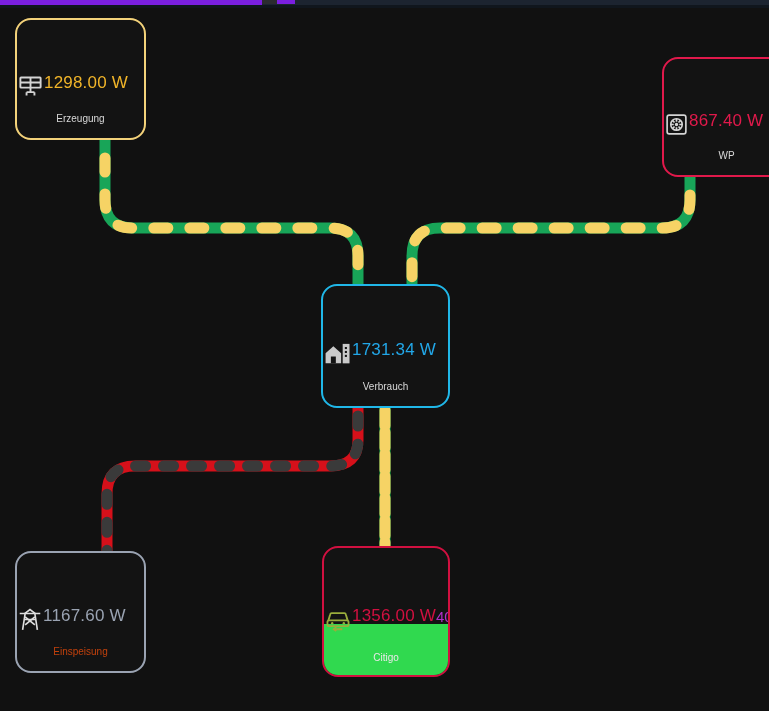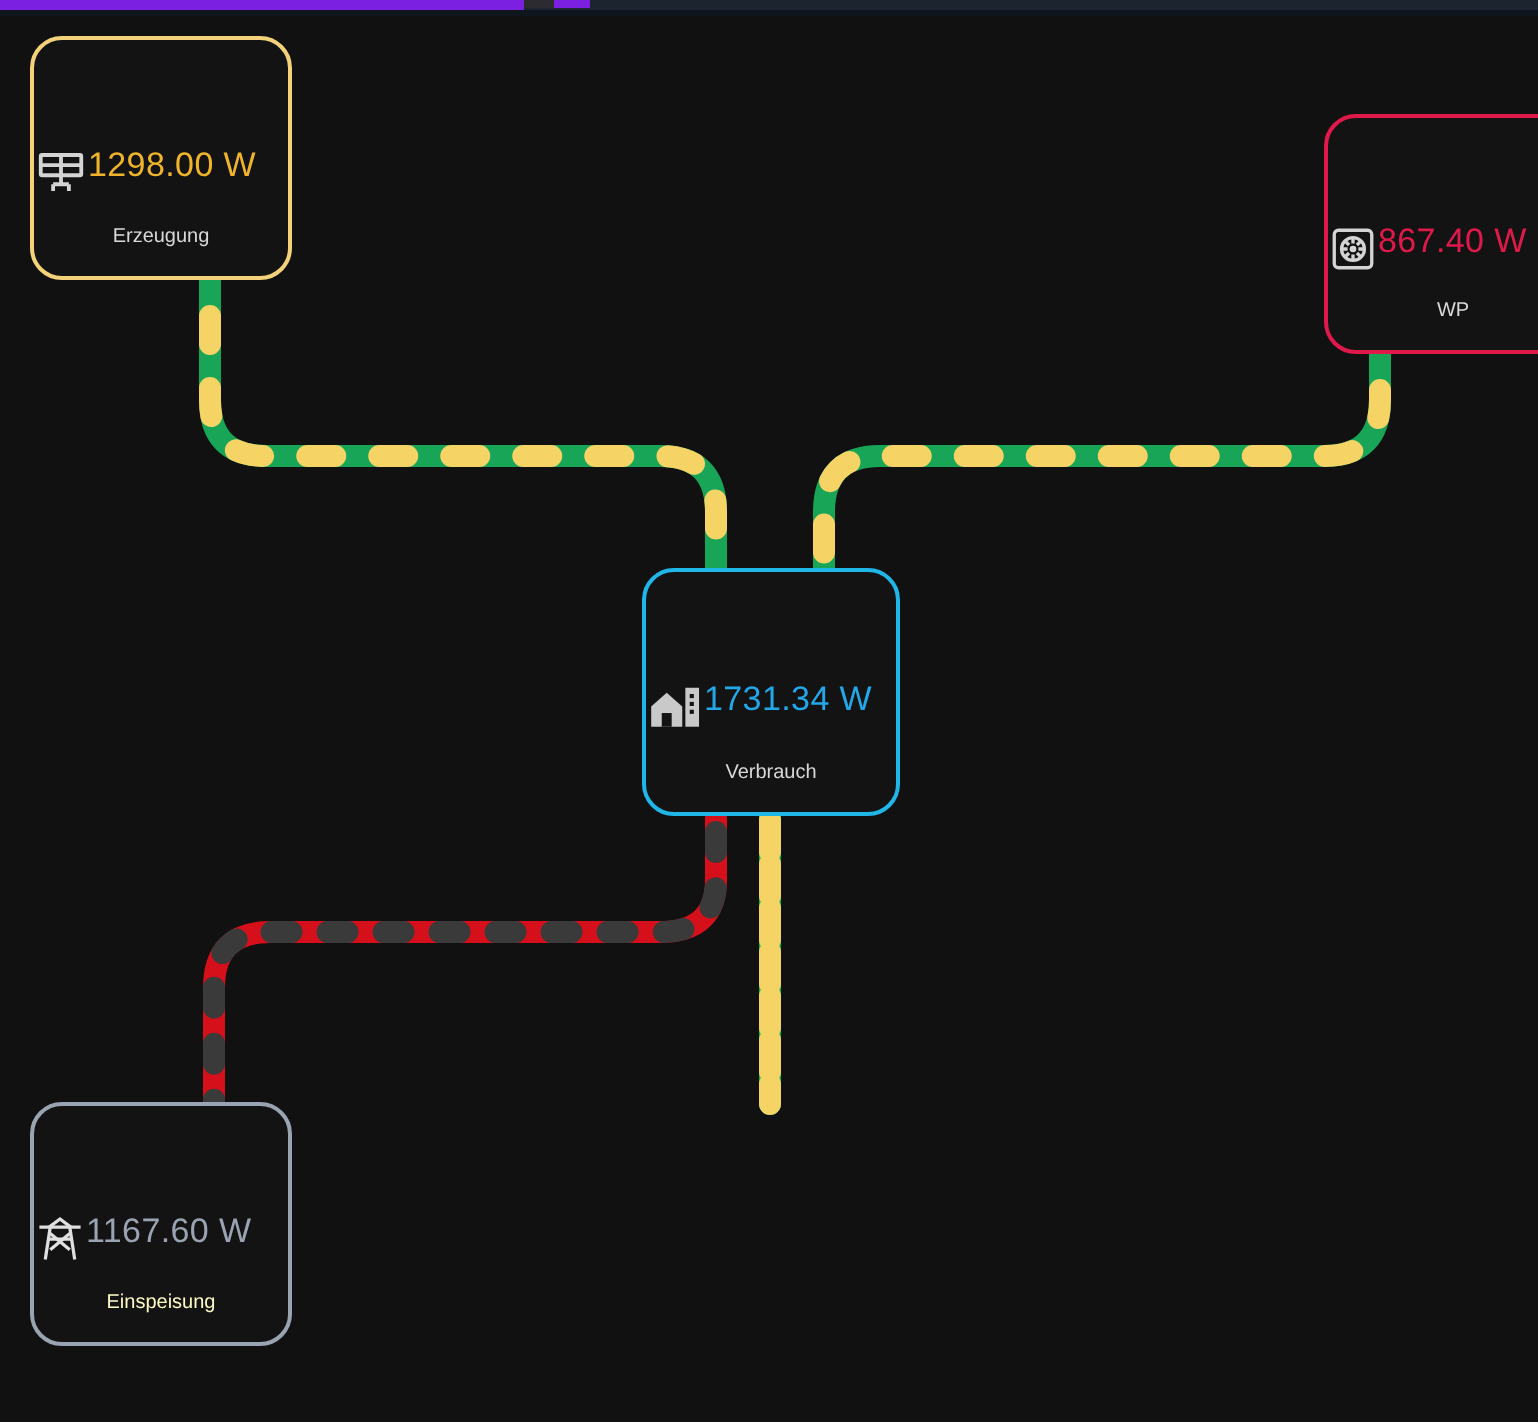--- a/index.html
+++ b/index.html
@@ -141,21 +141,21 @@
     border-color: #20b7e8;
   }
   #node-verbrauch .node-value { color: #22a7e8; }
 
   #node-einspeisung {
     left: 15px; top: 551px;
     width: 131px; height: 122px;
     border-color: #9aa3b2;
   }
   #node-einspeisung .node-value { color: #9aa3b2; }
-  #node-einspeisung .node-label { color: #fef9c3; }
+  #node-einspeisung .node-label { color: #c2410c; }
 
   #node-citigo {
     left: 322px; top: 546px;
     width: 128px; height: 131px;
     border-color: #d11040;
   }
   #node-citigo .node-value { color: #d11040; }
   #node-citigo .node-label { color: #e8e8e8; }
 </style>
 </head>
@@ -261,14 +261,32 @@
           <line x1="6.6" y1="12" x2="17.4" y2="12"></line>
           <path d="M7.5 9.5 L16.5 17"></path>
           <path d="M16.5 9.5 L7.5 17"></path>
         </svg>
       </div>
       <div class="node-value" style="color: rgb(154, 163, 178);">1167.60 W</div>
       <div class="node-label">Einspeisung</div>
     </div>
   </div>
 
+  <div class="node" id="node-citigo" style="border-color: rgb(209, 16, 64);">
+    <div class="battery-fill" style="height: 40%; background: rgb(48, 217, 79);"></div>
+    <div class="node-inner">
+      <div class="node-icon">
+        <svg width="28" height="26" viewBox="0 0 26 24" fill="none" stroke="#9aad3c" stroke-width="1.7">
+          <path d="M4 13.5 L5.8 7.6 Q6 6.6 7 6.6 L19 6.6 Q20 6.6 20.2 7.6 L22 13.5"></path>
+          <rect x="3.2" y="13.2" width="19.6" height="5.4" rx="1.6"></rect>
+          <circle cx="7.6" cy="16" r="1.1" fill="#9aad3c" stroke="none"></circle>
+          <circle cx="18.4" cy="16" r="1.1" fill="#9aad3c" stroke="none"></circle>
+          <path d="M9 21.5 L17 21.5" stroke-width="2"></path>
+          <path d="M11.4 19.6 L9 21.5 L11.4 23.2" stroke-width="1.6"></path>
+        </svg>
+      </div>
+      <div class="node-value" style="color: rgb(209, 16, 64);">1356.00 W</div>
+      <div class="node-pct" style="color: rgb(176, 48, 200);">40%</div>
+      <div class="node-label withpct">Citigo</div>
+    </div>
+  </div>
 
 </div>
 
 </body></html>

